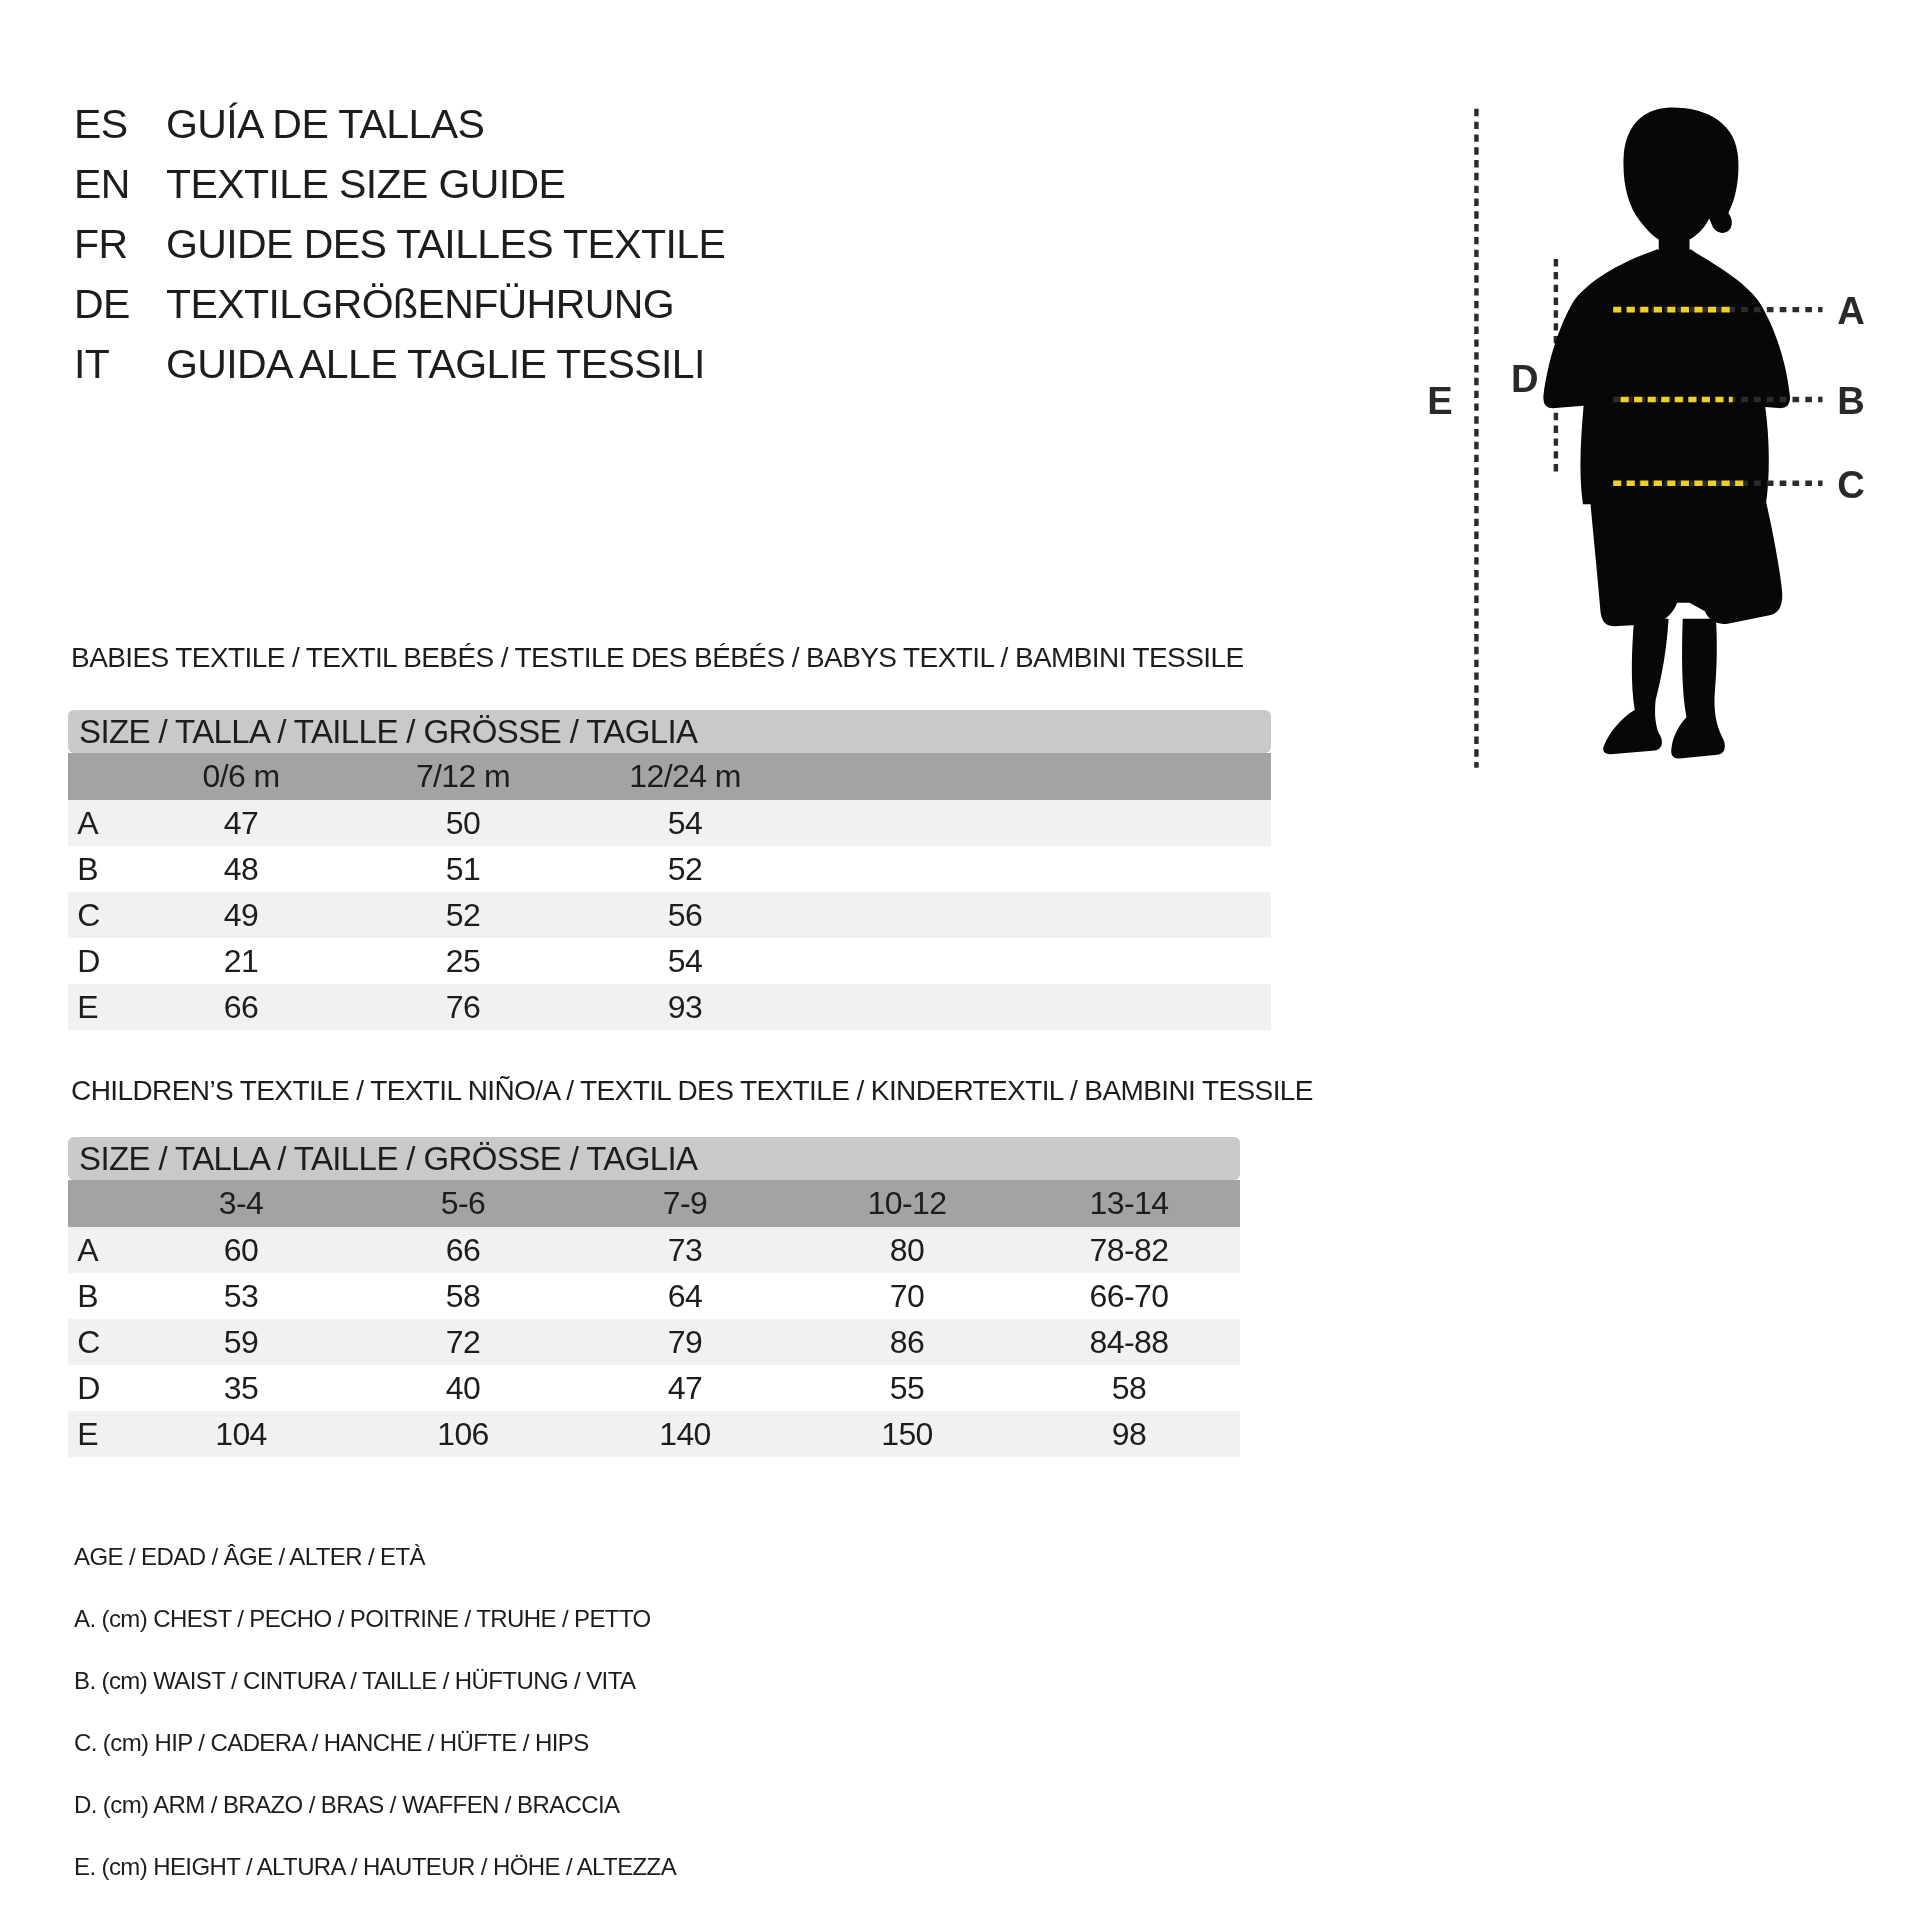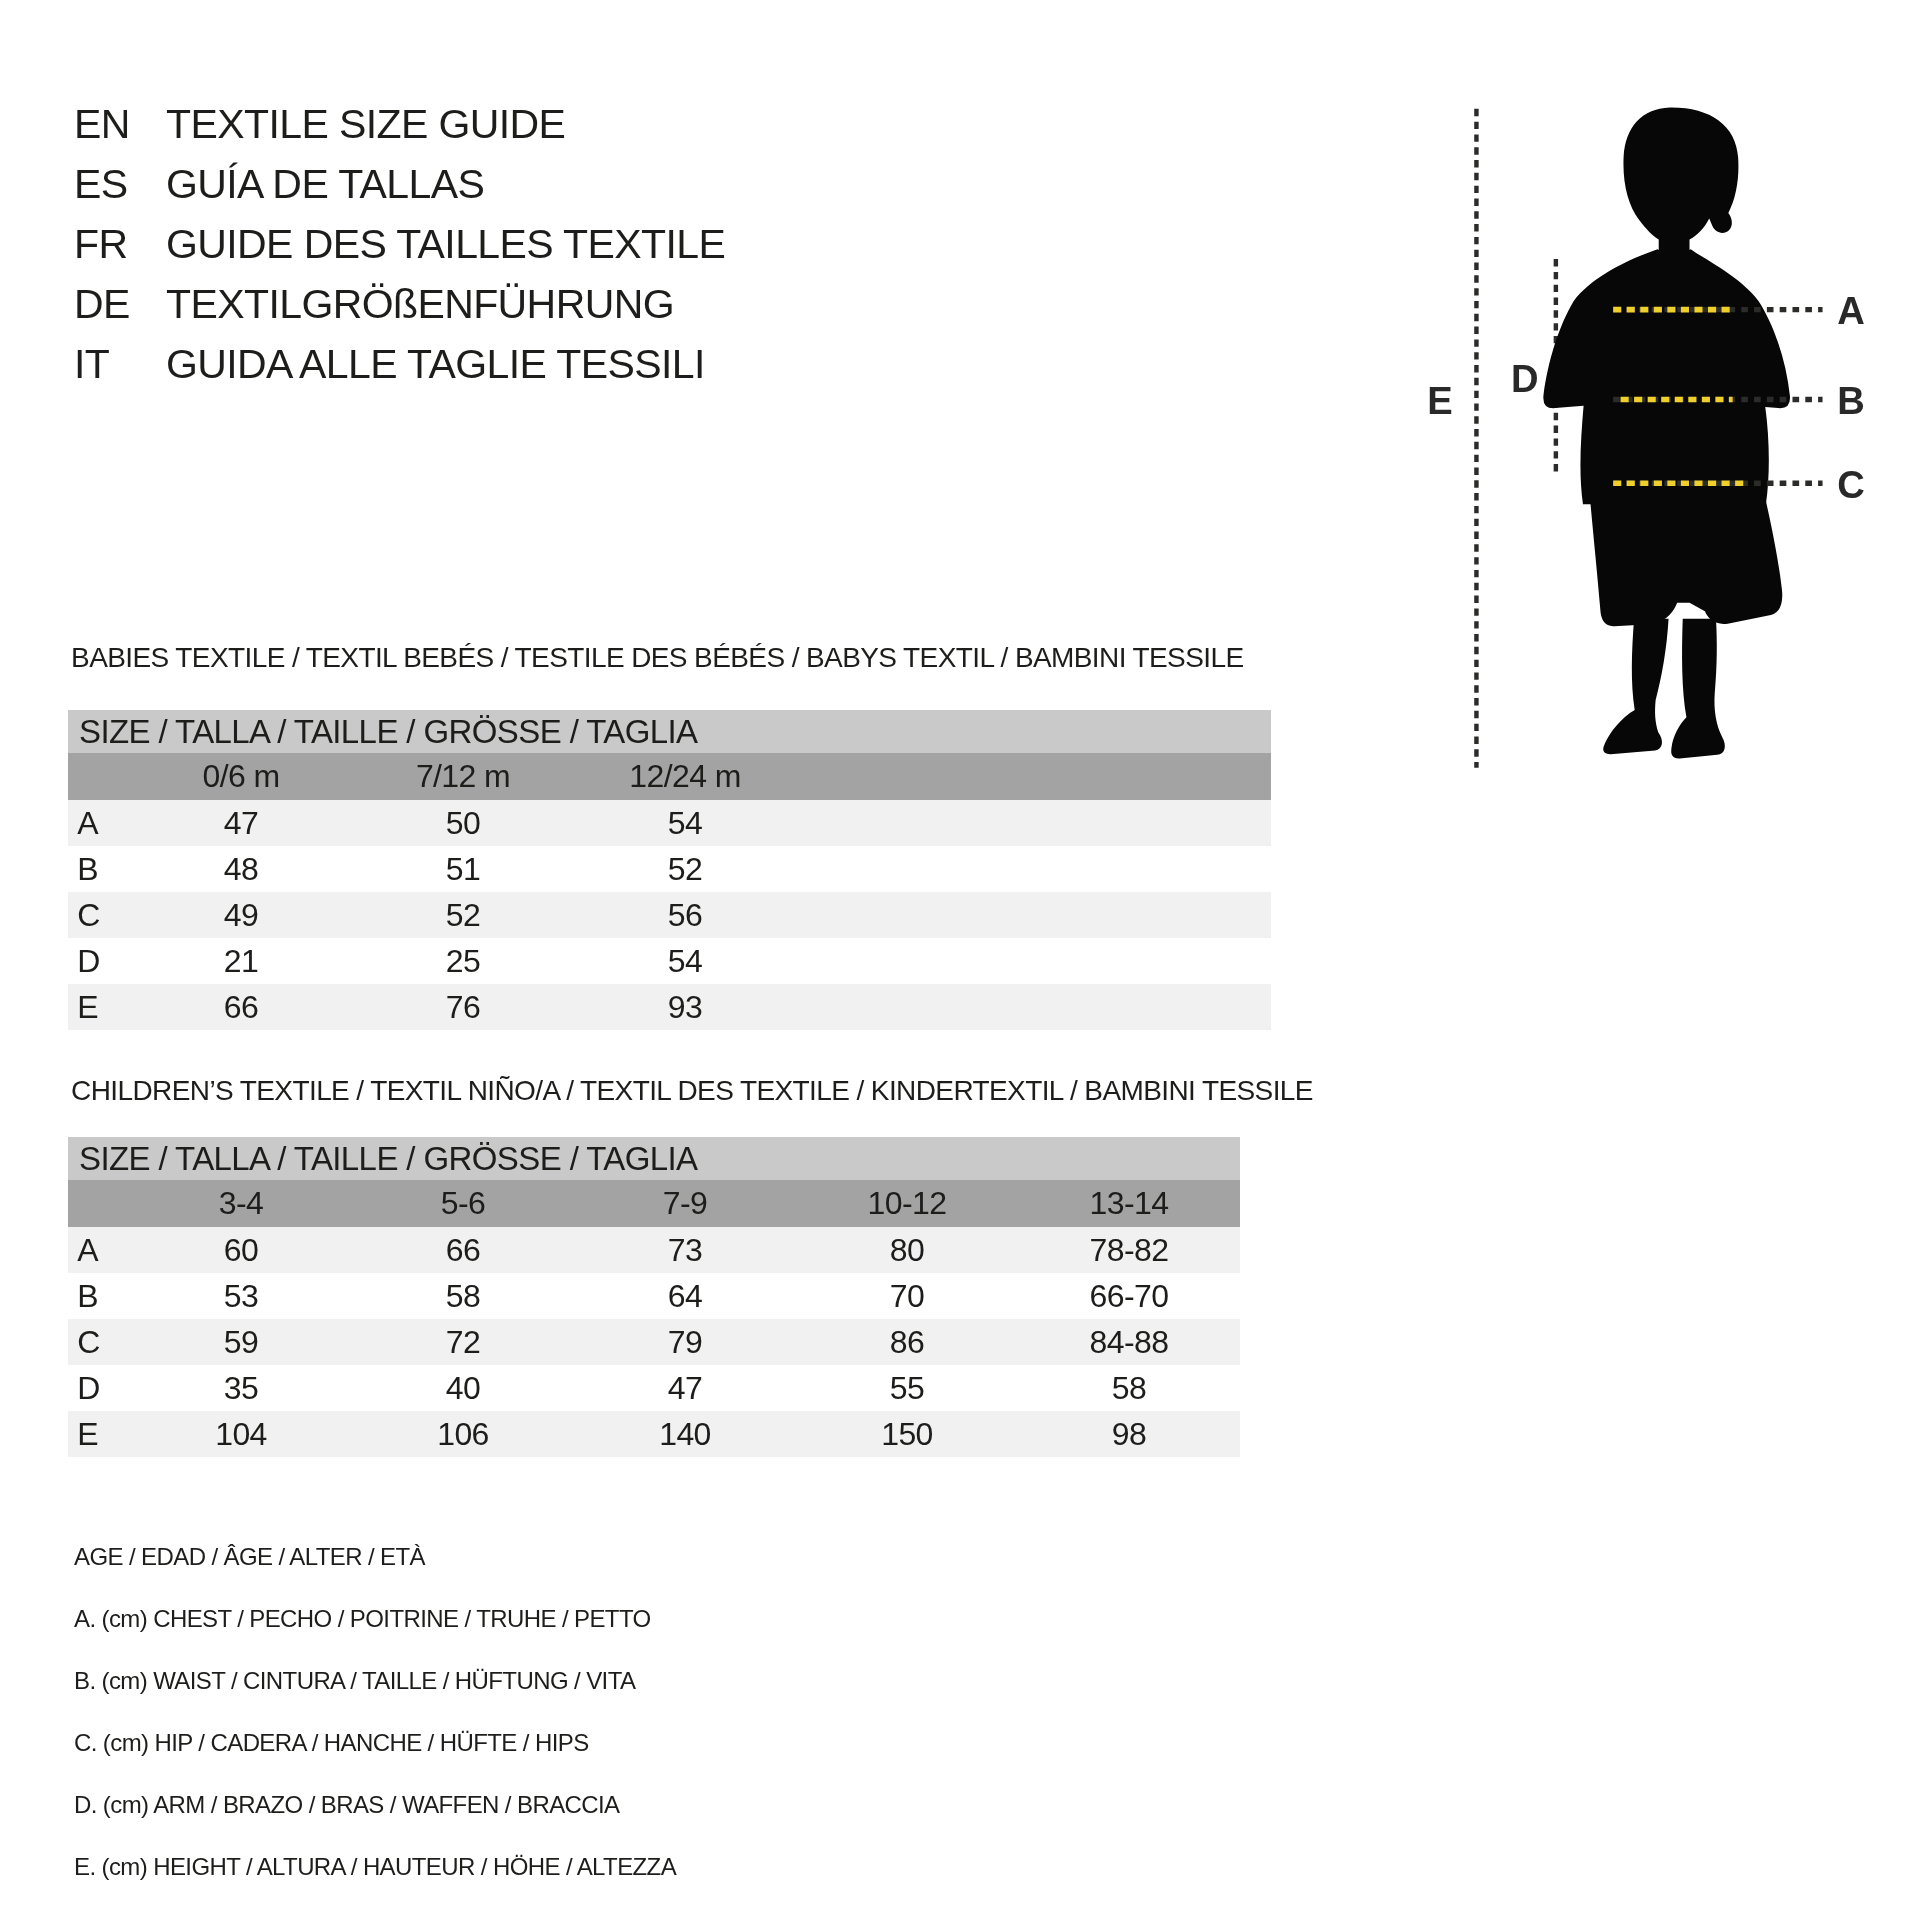--- a/index.html
+++ b/index.html
@@ -31,41 +31,41 @@
   .sil{fill:var(--ink);}
   .figLabel{font-family:"Liberation Sans",sans-serif;font-weight:bold;font-size:31px;fill:#29292a;letter-spacing:0;}
   
   .section{position:absolute;left:68px;}
   #sec-babies{top:636px;width:1203px;}
   #sec-children{top:1069px;width:1172px;}
   .section-title{font-size:28px;line-height:43px;white-space:nowrap;padding-left:3.1px;}
   #sec-babies .size-table{margin-top:31px;}
   #sec-children .size-table{margin-top:25px;}
   .size-bar{height:43px;background:var(--bar);display:flex;align-items:center;
-    padding-left:11px;font-size:33px;}
+    padding-left:11px;font-size:33px;border-radius:6px;}
   .t-row{display:grid;height:46px;align-items:center;font-size:32px;}
   .t-row.head{height:47px;background:#a3a3a3;}
   .t-row.striped{background:var(--stripe);}
   .cell{text-align:center;white-space:nowrap;}
   .cell.rowlabel{text-align:left;padding-left:9.2px;}
   
   .legend{position:absolute;left:74px;top:1526px;}
   .legend-line{height:62px;display:flex;align-items:center;font-size:24px;white-space:nowrap;}
 </style>
 </head>
 <body>
 
 <div class="langs">
     <div class="lang-row">
+      <div class="lang-code">ES</div>
+      <div class="lang-title">GUÍA DE TALLAS</div>
+    </div>
+    <div class="lang-row">
       <div class="lang-code">EN</div>
       <div class="lang-title">TEXTILE SIZE GUIDE</div>
-    </div>
-    <div class="lang-row">
-      <div class="lang-code">ES</div>
-      <div class="lang-title">GUÍA DE TALLAS</div>
     </div>
     <div class="lang-row">
       <div class="lang-code">FR</div>
       <div class="lang-title">GUIDE DES TAILLES TEXTILE</div>
     </div>
     <div class="lang-row">
       <div class="lang-code">DE</div>
       <div class="lang-title">TEXTILGRÖßENFÜHRUNG</div>
     </div>
     <div class="lang-row">

